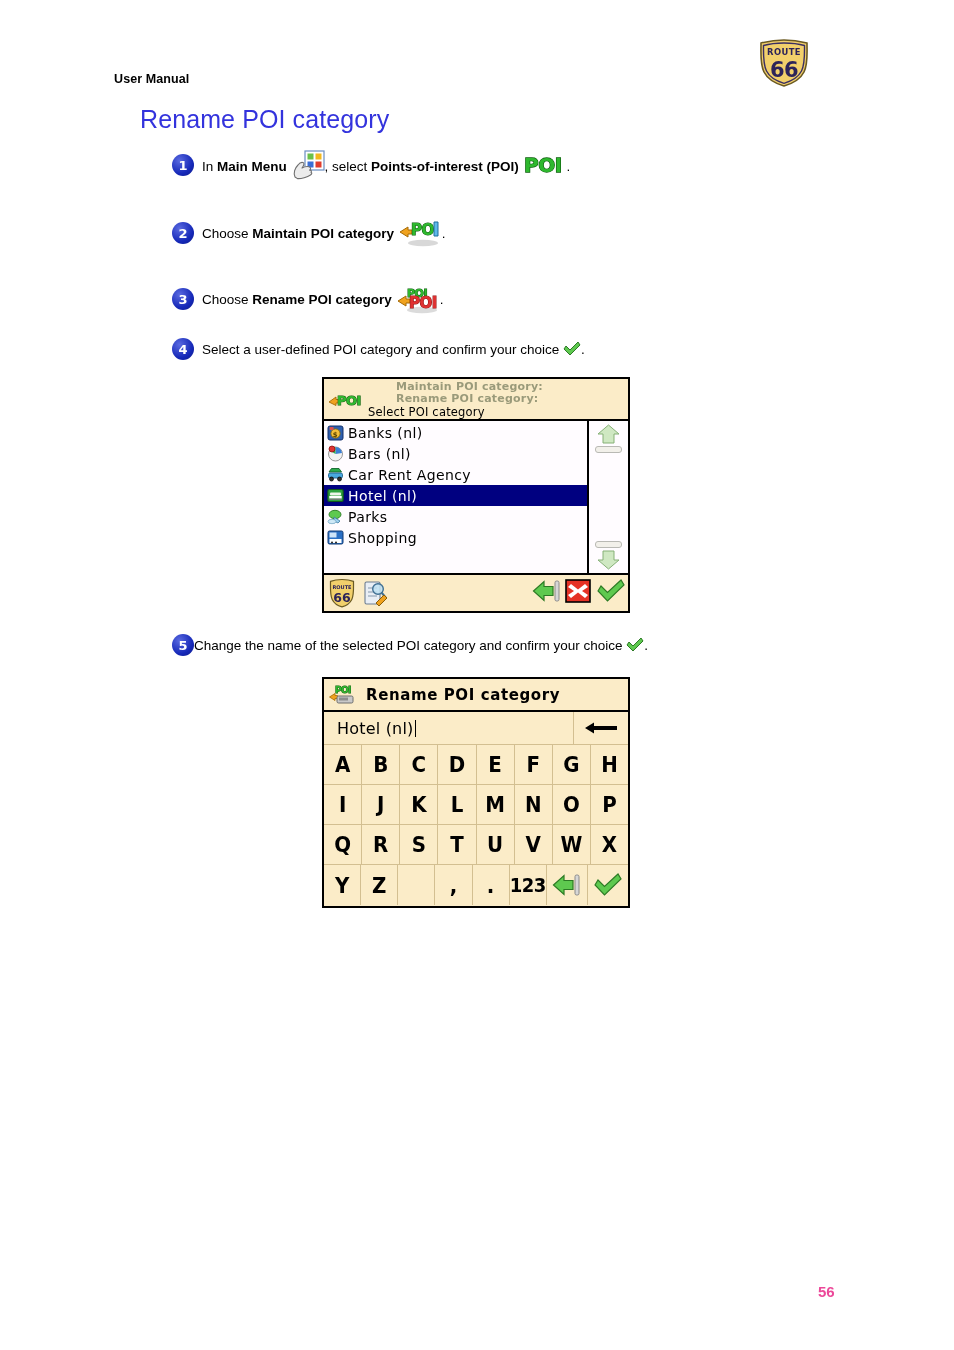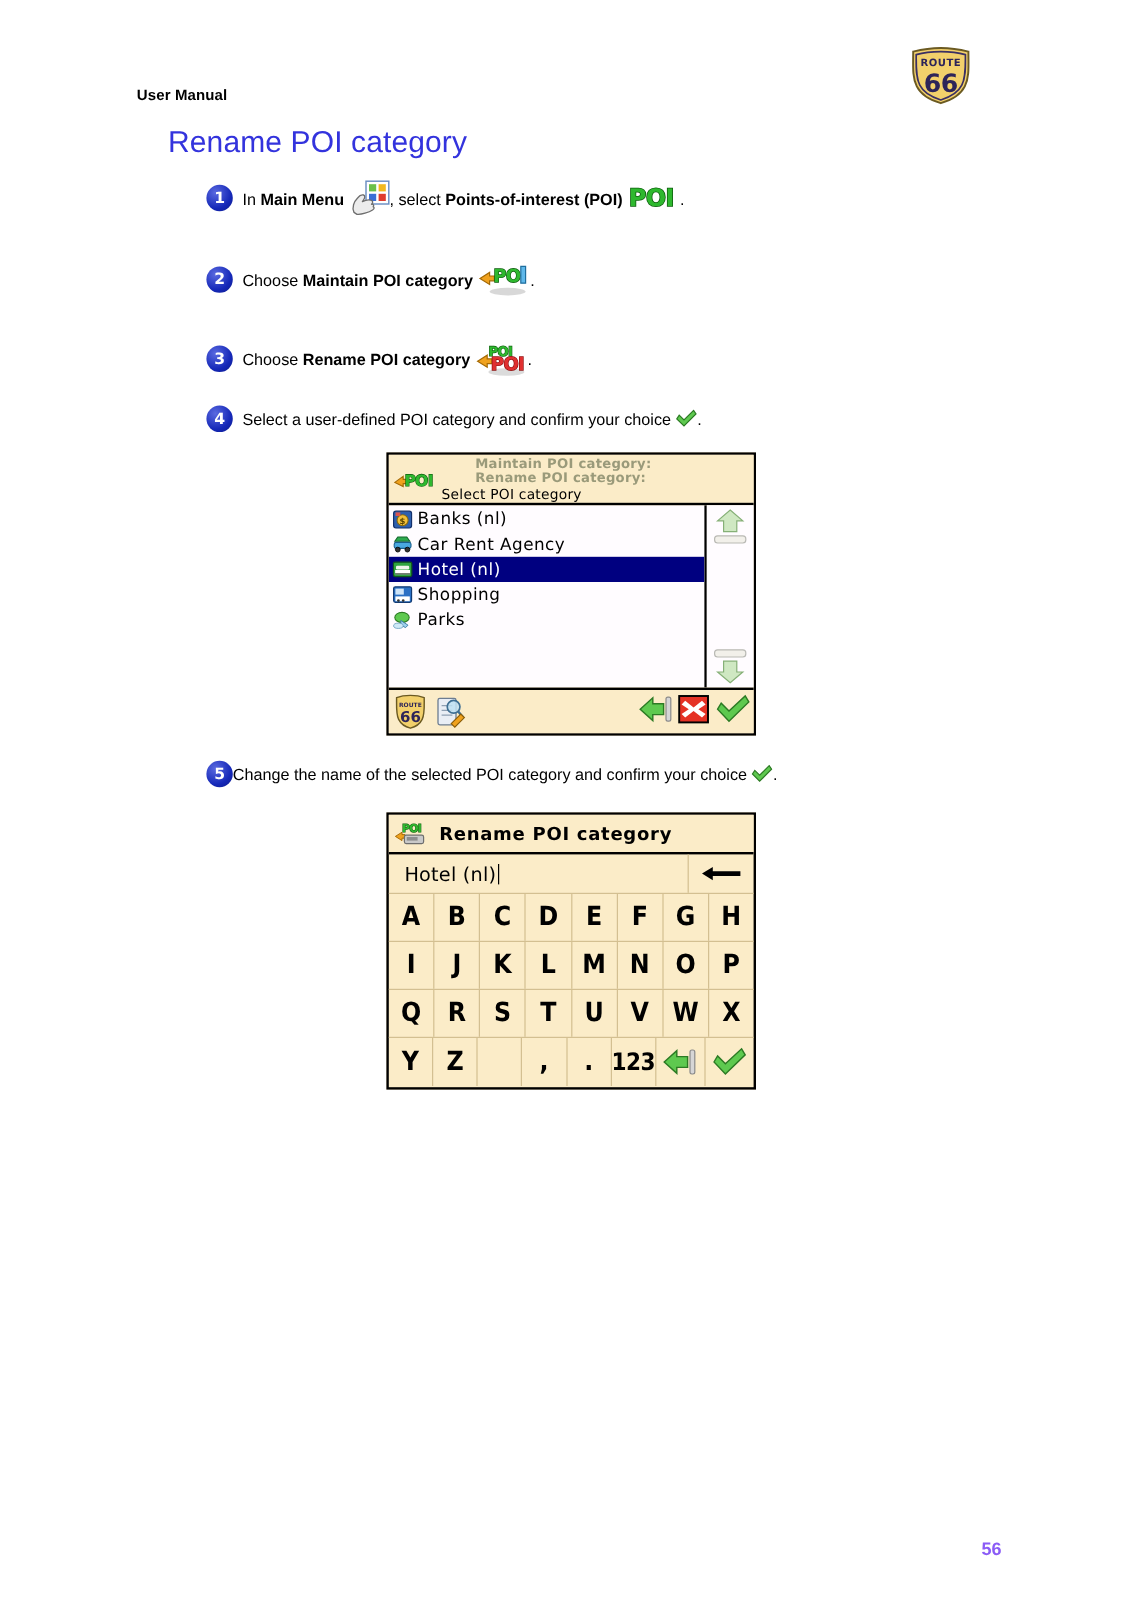--- a/index.html
+++ b/index.html
@@ -286,21 +286,21 @@
   .kb-key.icon-key { padding: 0 2px; }
   .kb-key svg { display: block; }
 
   
   .page-number {
     position: absolute;
     left: 818px;
     top: 1283px;
     font-size: 15px;
     font-weight: bold;
-    color: #8b5cf6;
+    color: #ec4899;
   }
 </style>
 </head>
 <body>
 
 <div class="header-label">User Manual</div>
 
 <div class="route66-logo">
   <svg viewBox="0 0 58 50" width="58" height="50" xmlns="http://www.w3.org/2000/svg">
     <path d="M29 2 C20 2 10 4 6 5 C6 16 5 26 9 34 C13 42 22 46 29 48 C36 46 45 42 49 34 C53 26 52 16 52 5 C48 4 38 2 29 2 Z" fill="#f2d06b" stroke="#6b5a22" stroke-width="1.6"></path>
@@ -399,20 +399,31 @@
           <svg viewBox="0 0 17 17" width="17" height="17" xmlns="http://www.w3.org/2000/svg">
             <rect x="1" y="2" width="15" height="14" rx="2" fill="#2e5fae" stroke="#14306b" stroke-width="1"></rect>
             <circle cx="8.5" cy="9.5" r="4.6" fill="#f3c03a" stroke="#8a6a0c" stroke-width="0.9"></circle>
             <text x="8.5" y="12.6" font-family="DejaVu Sans, sans-serif" font-size="7" font-weight="bold" fill="#5a4400" text-anchor="middle">$</text>
             <rect x="2.6" y="3" width="4" height="3" fill="#d9534f"></rect>
           </svg>
         </span>
         <span>Banks  (nl)</span>
       </div>
 
+      <div class="d1-row">
+        <span class="d1-row-icon">
+          <svg viewBox="0 0 17 17" width="17" height="17" xmlns="http://www.w3.org/2000/svg">
+            <circle cx="8.5" cy="9" r="7" fill="#f3f3f3" stroke="#8d8d8d" stroke-width="0.9"></circle>
+            <path d="M8.5 2 A7 7 0 0 1 15 8 L8.5 9 Z" fill="#3b7fd6"></path>
+            <path d="M8.5 2 A7 7 0 0 0 2.6 5.5 L8.5 9 Z" fill="#2eb050"></path>
+            <circle cx="5" cy="4" r="3" fill="#e03030" stroke="#8d0f0f" stroke-width="0.8"></circle>
+          </svg>
+        </span>
+        <span>Bars  (nl)</span>
+      </div>
 
       <div class="d1-row">
         <span class="d1-row-icon">
           <svg viewBox="0 0 17 17" width="17" height="17" xmlns="http://www.w3.org/2000/svg">
             <path d="M2 6 L4.5 2.5 L12 2.5 L14.5 6 Z" fill="#2eaa4e" stroke="#12662c" stroke-width="0.9"></path>
             <rect x="1.5" y="7" width="14" height="5" rx="1.6" fill="#4aa8e0" stroke="#1b5f8c" stroke-width="0.9"></rect>
             <circle cx="4.5" cy="13" r="2" fill="#333" stroke="#000" stroke-width="0.7"></circle>
             <circle cx="12.5" cy="13" r="2" fill="#333" stroke="#000" stroke-width="0.7"></circle>
           </svg>
         </span>
@@ -427,39 +438,39 @@
             <rect x="2.3" y="9" width="12.4" height="2.6" fill="#ffffff"></rect>
             <rect x="2.3" y="11.6" width="12.4" height="1.3" fill="#7a7a7a"></rect>
           </svg>
         </span>
         <span>Hotel (nl)</span>
       </div>
 
       <div class="d1-row">
         <span class="d1-row-icon">
           <svg viewBox="0 0 17 17" width="17" height="17" xmlns="http://www.w3.org/2000/svg">
+            <ellipse cx="8" cy="6.5" rx="6" ry="4.2" fill="#5ec94f" stroke="#2c7a24" stroke-width="0.9"></ellipse>
+            <path d="M7 9 L7 13 L11 15 L13 13 Z" fill="#9fd0ee" stroke="#3c7ca5" stroke-width="0.8"></path>
+            <ellipse cx="5" cy="13.5" rx="4" ry="2.2" fill="#cfe9f7" stroke="#6aa0c0" stroke-width="0.7"></ellipse>
+          </svg>
+        </span>
+        <span>Parks</span>
+      </div>
+
+      <div class="d1-row">
+        <span class="d1-row-icon">
+          <svg viewBox="0 0 17 17" width="17" height="17" xmlns="http://www.w3.org/2000/svg">
             <rect x="1" y="2" width="15" height="13" rx="1.5" fill="#2a6fc4" stroke="#123a73" stroke-width="1"></rect>
             <rect x="2.5" y="3.5" width="7" height="5" fill="#cfe4f8"></rect>
             <rect x="2.5" y="10" width="12" height="4" fill="#ffffff"></rect>
             <circle cx="5" cy="13.5" r="1.1" fill="#333"></circle>
             <circle cx="9" cy="13.5" r="1.1" fill="#333"></circle>
           </svg>
         </span>
         <span>Shopping</span>
-      </div>
-
-      <div class="d1-row">
-        <span class="d1-row-icon">
-          <svg viewBox="0 0 17 17" width="17" height="17" xmlns="http://www.w3.org/2000/svg">
-            <ellipse cx="8" cy="6.5" rx="6" ry="4.2" fill="#5ec94f" stroke="#2c7a24" stroke-width="0.9"></ellipse>
-            <path d="M7 9 L7 13 L11 15 L13 13 Z" fill="#9fd0ee" stroke="#3c7ca5" stroke-width="0.8"></path>
-            <ellipse cx="5" cy="13.5" rx="4" ry="2.2" fill="#cfe9f7" stroke="#6aa0c0" stroke-width="0.7"></ellipse>
-          </svg>
-        </span>
-        <span>Parks</span>
       </div>
     </div>
 
     <div class="d1-scroll">
       <span class="sb-arrow up">
         <svg viewBox="0 0 25 21" width="25" height="21" xmlns="http://www.w3.org/2000/svg">
           <path d="M12.5 1 L23 10 L18 10 L18 19 L7 19 L7 10 L2 10 Z" fill="#cfe8c2" stroke="#86b077" stroke-width="1"></path>
         </svg>
       </span>
       <span class="sb-bar top"></span>

